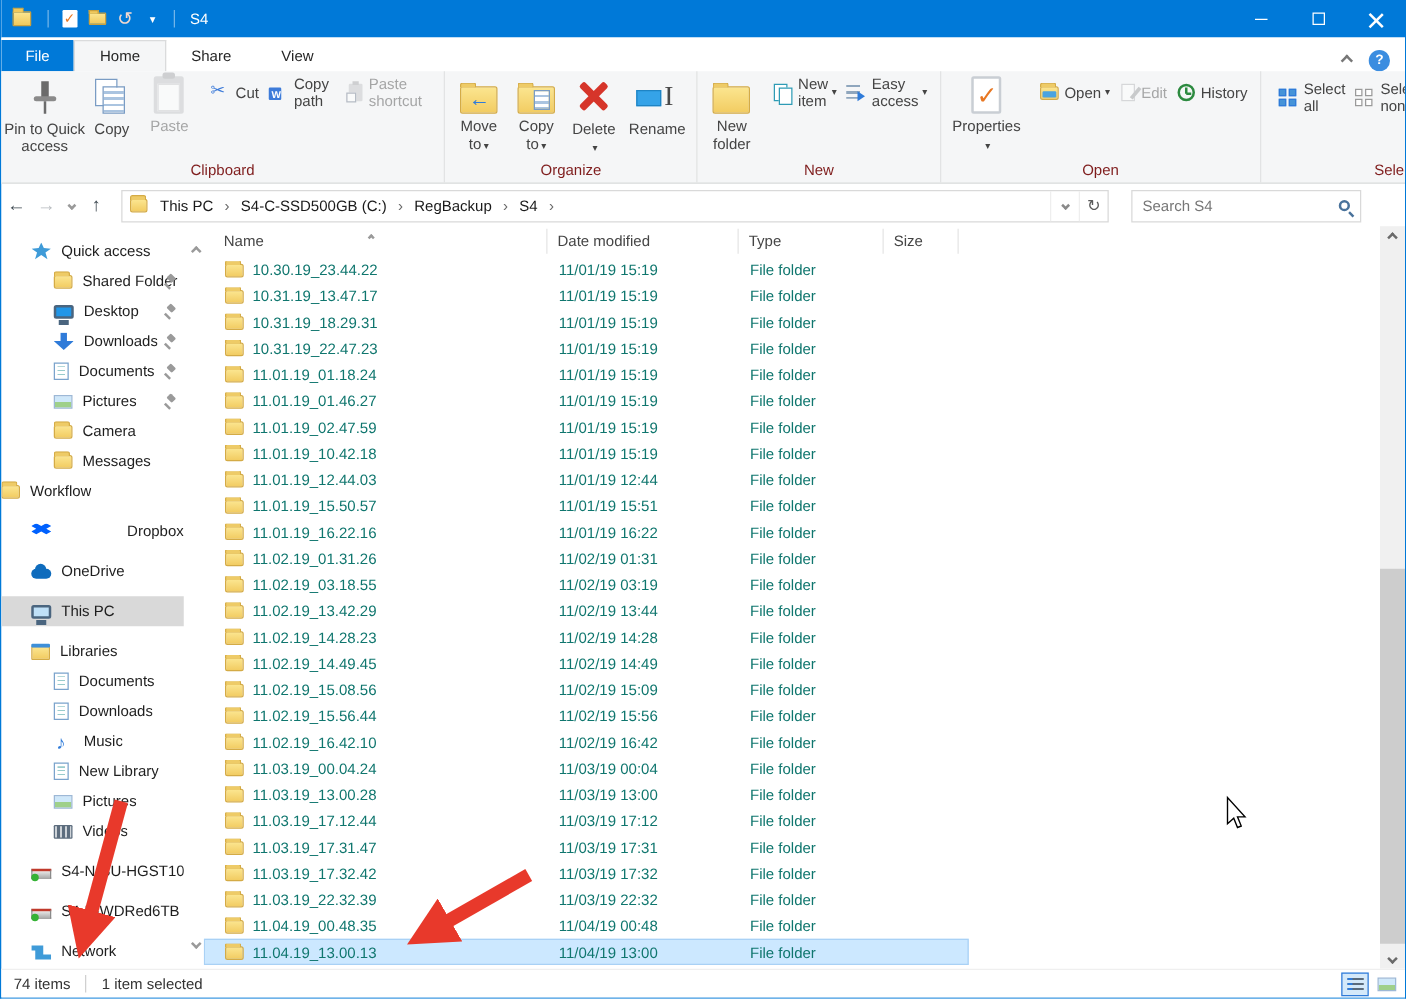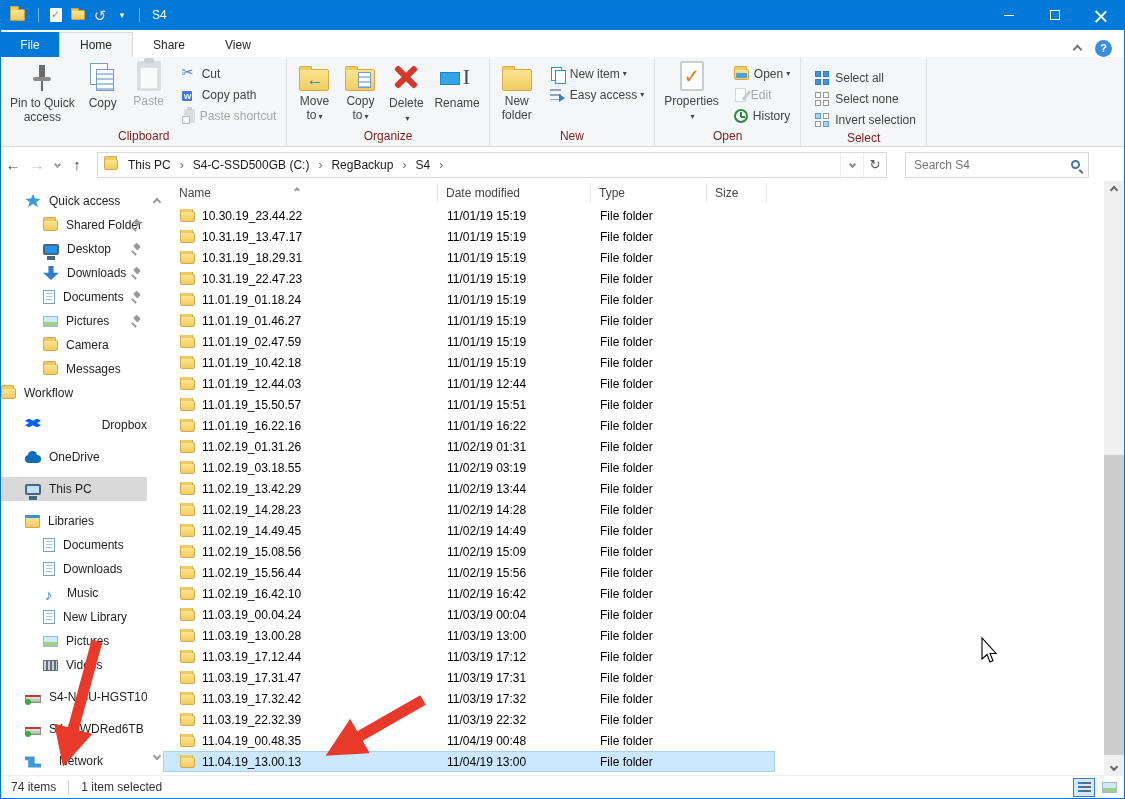--- a/index.html
+++ b/index.html
@@ -42,21 +42,21 @@
   .help-circle { width:17px; height:17px; border-radius:50%; background:#3b8de0; color:#fff; font-size:11px; font-weight:bold; display:flex; align-items:center; justify-content:center; }
 
   
   .ribbon { position:absolute; left:0; top:57px; width:100%; height:90px; background:#f5f6f7; border-bottom:1px solid #dadbdc; display:flex; }
   .rgroup { display:flex; flex-direction:column; border-right:1px solid #e2e3e4; padding:2px 4px 0 4px; }
   .rgroup-content { display:flex; flex:1; align-items:flex-start; }
   .rgroup-label { text-align:center; font-size:12px; color:#7f1d1d; padding:1px 0 3px; }
   .bigbtn { display:flex; flex-direction:column; align-items:center; padding:2px 5px; min-width:46px; }
   .bigbtn .blines { font-size:12px; color:#444; text-align:center; line-height:14px; margin-top:3px; white-space:pre; }
   .bigbtn.disabled, .smallbtn.disabled { opacity:.45; filter:grayscale(.8); }
-  .smallcol { display:flex; flex-direction:column; justify-content:flex-start; margin:4px 2px 0 6px; }
+  .smallcol { display:flex; flex-direction:row; justify-content:flex-start; margin:4px 2px 0 6px; }
   .smallcol.center { margin-top:8px; }
   .smallbtn { display:flex; align-items:center; height:21px; font-size:12px; color:#444; padding:0 4px; }
   .smallbtn .sic16 { margin-right:5px; }
   .caret-glyph { font-size:8px; color:#444; margin-left:3px; }
   .bigbtn .caret-glyph { margin-left:2px; }
 
   .ric32 { width:34px; height:32px; position:relative; flex:none; }
   .sic16 { width:15px; height:15px; position:relative; flex:none; }
 
   .fold { background:linear-gradient(#fbe58f,#f2cc62); border:1px solid #d4ab46; border-radius:2px; position:relative; }
@@ -159,21 +159,21 @@
   .side-scroll-up .chev,.side-scroll-down .chev { border-color:#9a9a9a; width:6px; height:6px; }
 
   
   .filearea { position:absolute; left:162px; top:181px; right:20px; height:594px; overflow:hidden; }
   .lheader { display:grid; grid-template-columns:267px 153px 116px 60px; padding-left:8px; height:24px; align-items:center; font-size:12px; color:#454545; position:relative; }
   .lheader .hcell { border-right:1px solid #e5e5e5; height:20px; line-height:20px; padding-left:8px; }
   .lheader .hcell:first-child { padding-left:8px; }
   .sort-caret { position:absolute; left:132px; top:0px; }
   .sort-caret .chev { width:4px; height:4px; border-color:#9a9a9a; }
   .rows { }
-  .frow { display:grid; grid-template-columns:267px 153px 116px 60px; padding-left:8px; width:612px; height:21px; align-items:center; font-size:12px; color:#000000; border:1px solid transparent; }
+  .frow { display:grid; grid-template-columns:267px 153px 116px 60px; padding-left:8px; width:612px; height:21px; align-items:center; font-size:12px; color:#0f766e; border:1px solid transparent; }
   .frow .ncell { display:flex; align-items:center; overflow:hidden; white-space:nowrap; }
   .frow .ncell .sic-folder { margin-right:7px; margin-left:8px; }
   .frow .dcell,.frow .tcell { padding-left:8px; white-space:nowrap; }
   .frow.selected { background:#cce8ff; border-color:#a9d1f5; }
 
   
   .vscroll { position:absolute; right:0; top:181px; width:20px; height:594px; background:#f0f0f0; }
   .vs-arrow { position:absolute; left:0; width:20px; height:17px; display:flex; align-items:center; justify-content:center; }
   .vs-arrow .chev { border-color:#6a6a6a; width:6px; height:6px; }
   .vs-thumb { position:absolute; left:0; width:20px; background:#cdcdcd; }
@@ -494,21 +494,21 @@
           <span class="side-label">Videos</span>
         </div>
         <div class="side-item gap" style="padding-left: 24px;">
           <span class="sic sic-network-drive"></span>
           <span class="side-label">S4-N-BU-HGST10T</span>
         </div>
         <div class="side-item gap" style="padding-left: 24px;">
           <span class="sic sic-network-drive"></span>
           <span class="side-label">S4-E-WDRed6TB (</span>
         </div>
-        <div class="side-item gap" style="padding-left: 24px; gap: 10px;">
+        <div class="side-item gap" style="padding-left: 24px;">
           <span class="sic sic-network"></span>
           <span class="side-label">Network</span>
         </div>
       </div>
     <span class="side-scroll-up"><span class="chev up"></span></span>
     <span class="side-scroll-down"><span class="chev down"></span></span>
   </div>
 
   <div class="filearea">
     <div class="lheader">

